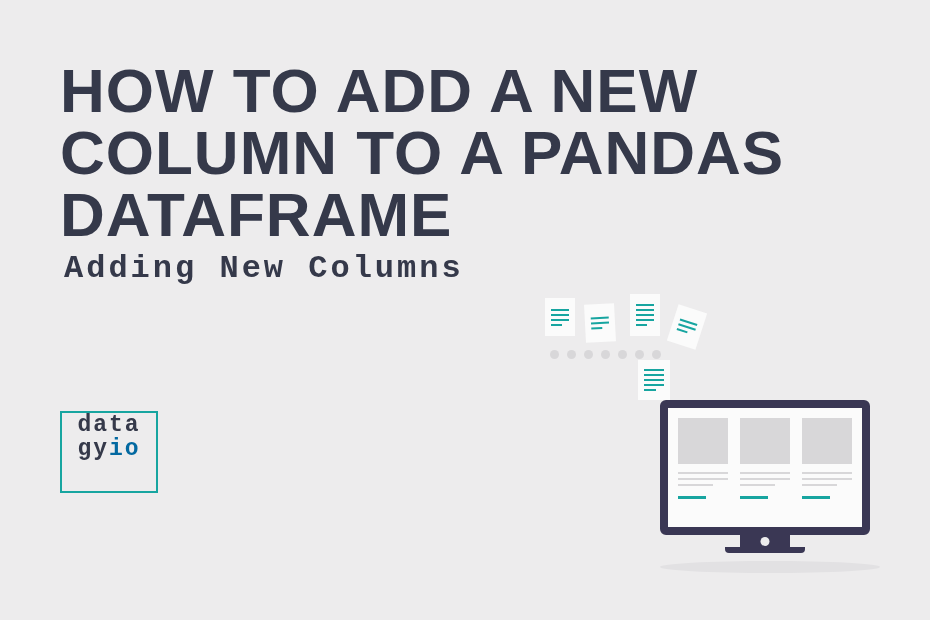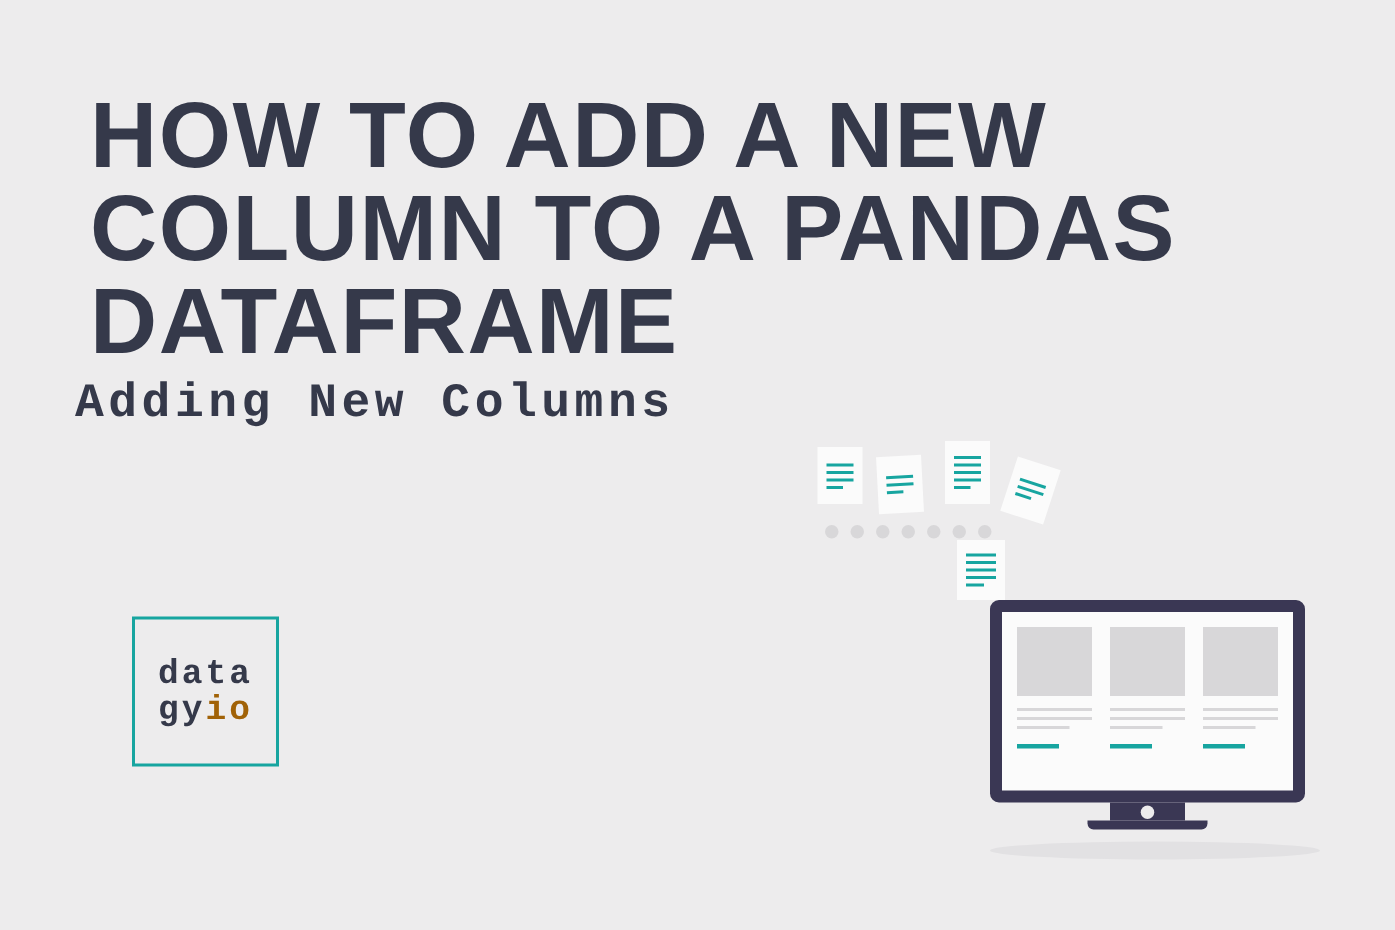--- a/index.html
+++ b/index.html
@@ -21,51 +21,49 @@
     font-size: 62px;
     line-height: 1.0;
     letter-spacing: 1px;
     color: #35394a;
     text-transform: uppercase;
     font-stretch: condensed;
   }
 
   .subtitle {
     position: absolute;
-    left: 50px;
+    left: 64px;
     top: 245px;
     font-family: 'Courier New', Courier, monospace;
     font-weight: bold;
     font-size: 32px;
     line-height: 1.5;
     letter-spacing: 3px;
     color: #35394a;
   }
 
   .logo-box {
     position: absolute;
     left: 60px;
     top: 411px;
     width: 98px;
-    height: 100px;
+    height: 82px;
     border: 2.5px solid #17a5a0;
     display: flex;
     flex-direction: column;
-    justify-content: center;
     align-items: center;
     font-family: 'Courier New', Courier, monospace;
     font-weight: bold;
     font-size: 23px;
     line-height: 1.05;
     letter-spacing: 2px;
-    margin-left: 28px;
   }
   .logo-line1 { color: #35394a; }
   .logo-line2 { color: #35394a; }
-  .logo-io { color: #a16207; }
+  .logo-io { color: #0369a1; }
 
   
   .illustration {
     position: absolute;
     right: 60px;
     top: 300px;
     width: 320px;
     height: 290px;
   }
 

